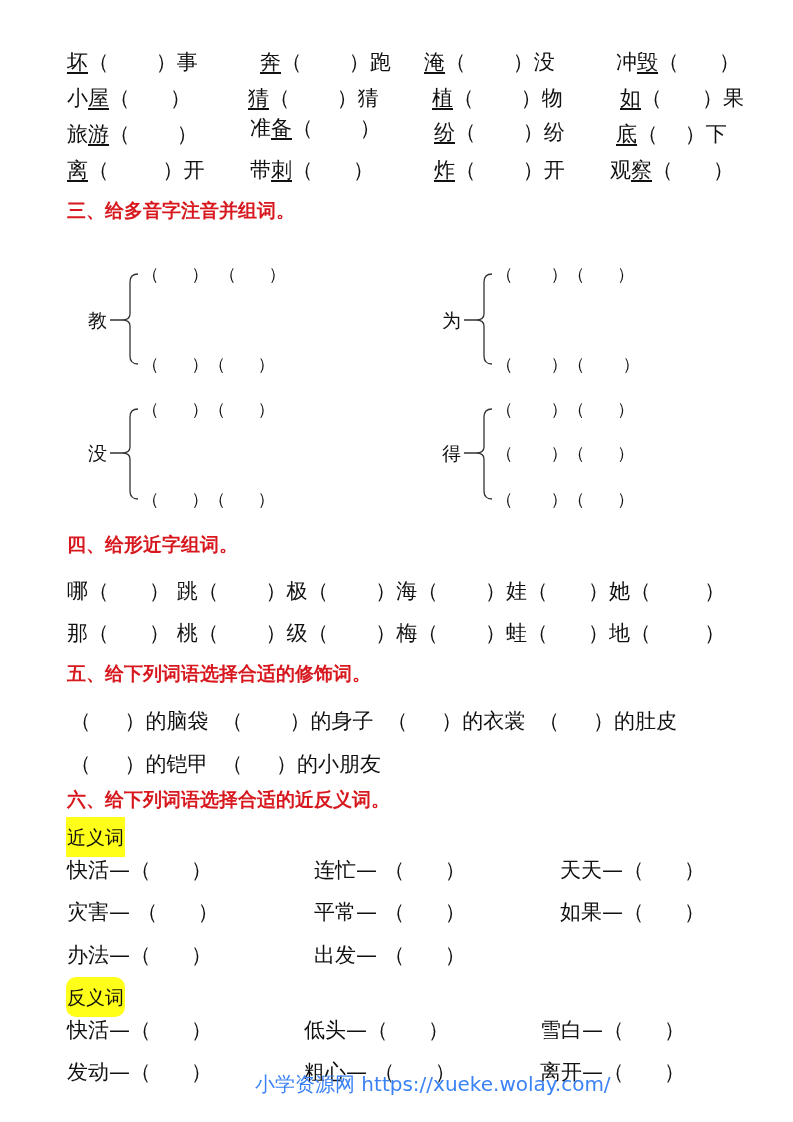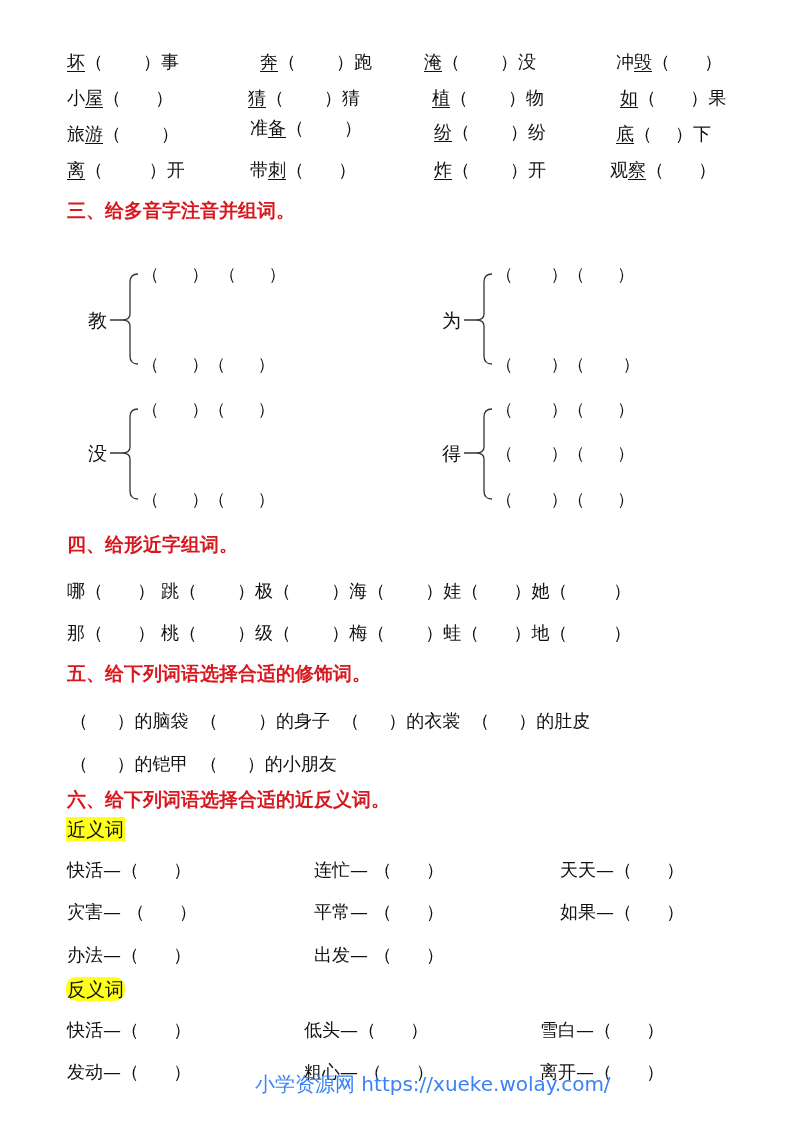--- a/index.html
+++ b/index.html
@@ -1,21 +1,21 @@
 <!DOCTYPE html>
 <html><head>
 <meta charset="utf-8">
 <style>
   html, body { margin:0; padding:0; background:#ffffff; }
   body { width:793px; height:1122px; position:relative; overflow:hidden;
          font-family:"DejaVu Sans","Liberation Sans",sans-serif; color:#111; }
-  .abs { position:absolute; white-space:pre; font-size:18px; line-height:24px; }
+  .abs { position:absolute; white-space:pre; font-size:21px; line-height:24px; }
   .u { text-decoration:underline; text-underline-offset:3px; }
   .heading { position:absolute; color:#d7191f; font-weight:bold; font-size:19px; line-height:24px; white-space:pre; }
-  .hl { position:absolute; background:#ffff1a; font-size:19px; line-height:24px; padding:0 1px; white-space:pre; }
+  .hl { position:absolute; background:#ffff1a; font-size:19px; line-height:24px; padding:8px 1px; white-space:pre; }
   .brace { position:absolute; }
   .poly-char { position:absolute; font-size:19px; line-height:24px; }
   .watermark { position:absolute; font-size:20px; color:#3b82f6; white-space:pre; }
 </style>
 </head>
 <body>
 
 <div id="sec2">
     <div class="abs" style="left: 67px; top: 50px;"><span class="u">坏</span><span>（       ）事</span></div>
     <div class="abs" style="left: 240px; top: 50px; margin-left: 20px;"><span class="u">奔</span><span>（       ）跑</span></div>

